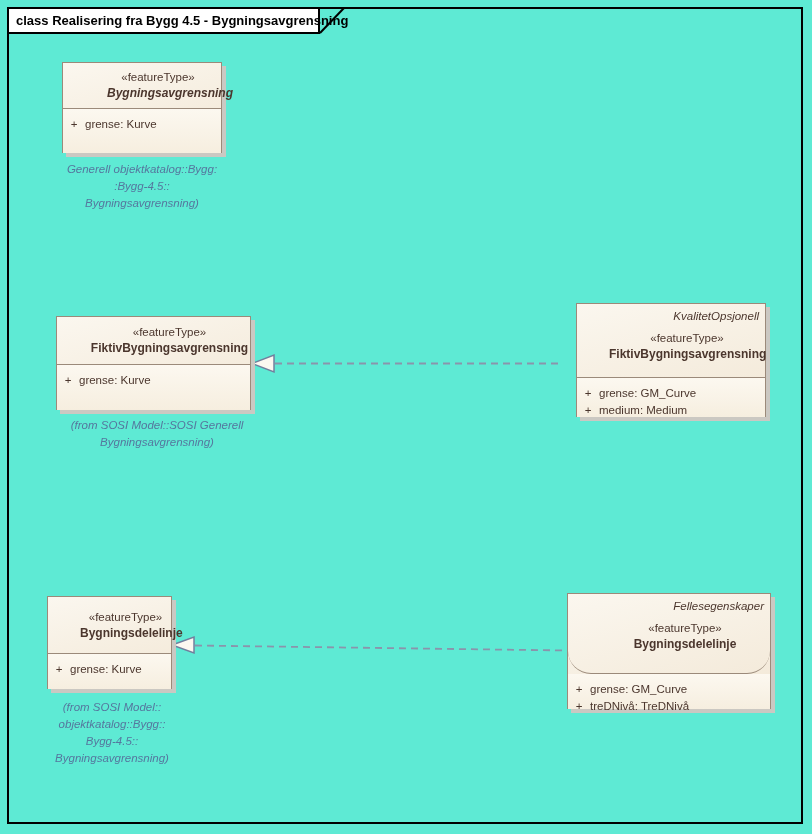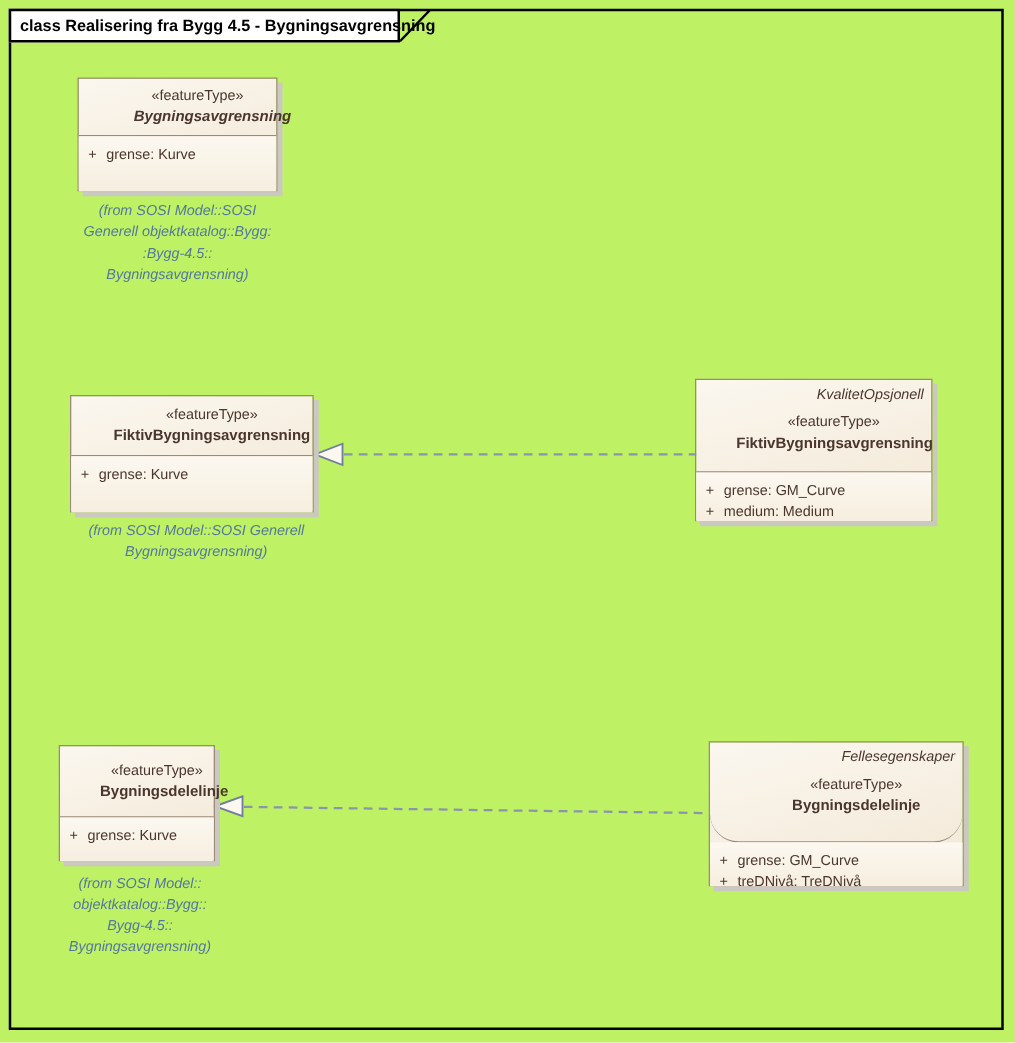--- a/index.html
+++ b/index.html
@@ -1,17 +1,17 @@
 <!DOCTYPE html>
 <html><head>
 <meta charset="utf-8">
 <style>
   html,body{margin:0;padding:0;background:#ffffff;}
   body{font-family:"Liberation Sans","DejaVu Sans",sans-serif;}
-  .canvas{position:relative;width:812px;height:834px;background:#bef264;overflow:hidden;}
+  .canvas{position:relative;width:812px;height:834px;background:#5eead4;overflow:hidden;}
 
   
   .frame{position:absolute;left:7px;top:7px;width:796px;height:817px;border:2px solid #000;box-sizing:border-box;}
   .frame-tab{position:absolute;left:7px;top:7px;width:313px;height:27px;border:2px solid #000;box-sizing:border-box;
              background:#fff;display:flex;align-items:center;}
   .frame-tab .title{font-weight:bold;font-size:13px;color:#000;padding-left:7px;white-space:nowrap;}
 
   
   svg.overlay{position:absolute;left:0;top:0;width:812px;height:834px;}
 
@@ -70,21 +70,20 @@
     </div>
     <div class="cls-attrs" style="height:44px;">
       <div class="attr-row">
         <span class="vis">+</span>
         <span class="sig">grense: Kurve</span>
       </div>
     </div>
   </div>
 
   <div class="from-note" style="left:38px;top:161px;width:208px;">
-    <span>(from SOSI Model::SOSI</span>
     <span>Generell objektkatalog::Bygg:</span>
     <span>:Bygg-4.5::</span>
     <span>Bygningsavgrensning)</span>
   </div>
 
   <div class="uml-class" style="left:56px;top:316px;width:195px;height:94px;">
     <div class="cls-header" style="height:48px;">
       <div class="stereo">«featureType»</div>
       <div class="cls-name">FiktivBygningsavgrensning</div>
     </div>
@@ -94,21 +93,21 @@
         <span class="sig">grense: Kurve</span>
       </div>
     </div>
   </div>
 
   <div class="from-note" style="left:48px;top:417px;width:218px;">
     <span>(from SOSI Model::SOSI Generell</span>
     <span>Bygningsavgrensning)</span>
   </div>
 
-  <div class="uml-class" style="left:556px;top:303px;width:190px;height:114px;">
+  <div class="uml-class" style="left:576px;top:303px;width:190px;height:114px;">
     <div class="cls-header with-pkg" style="height:74px;">
       <div class="pkg">KvalitetOpsjonell</div>
       <div class="stereo">«featureType»</div>
       <div class="cls-name">FiktivBygningsavgrensning</div>
     </div>
     <div class="cls-attrs" style="height:39px;">
       <div class="attr-row">
         <span class="vis">+</span>
         <span class="sig">grense: GM_Curve</span>
       </div>

